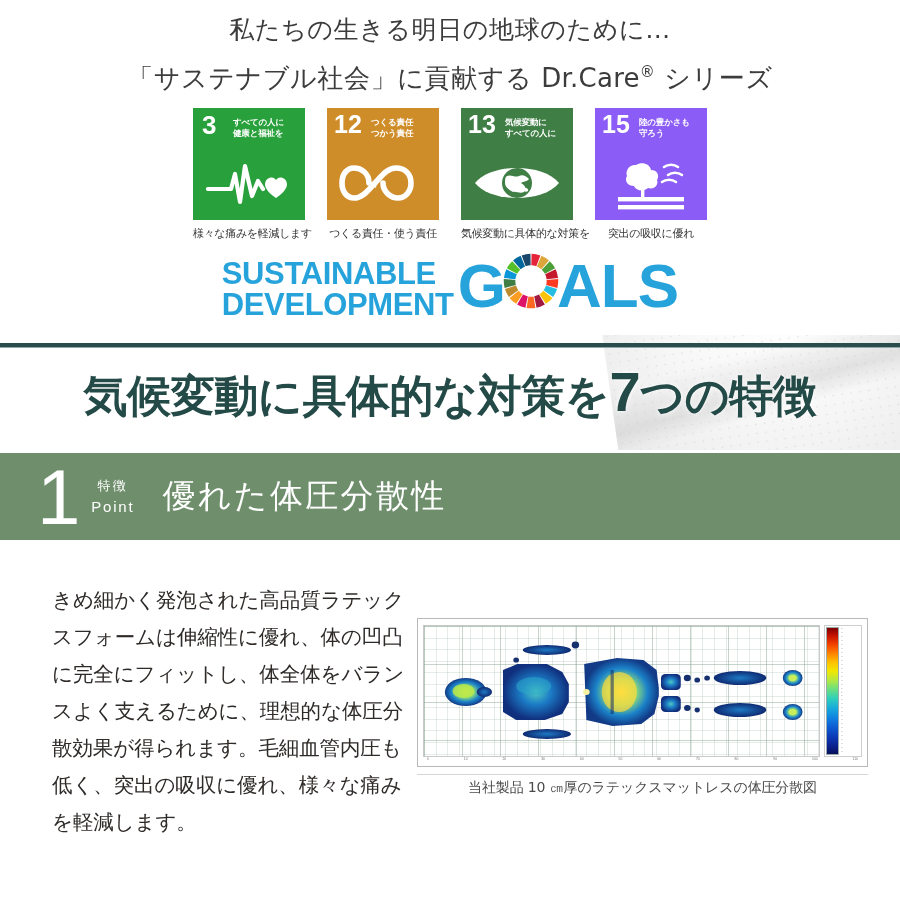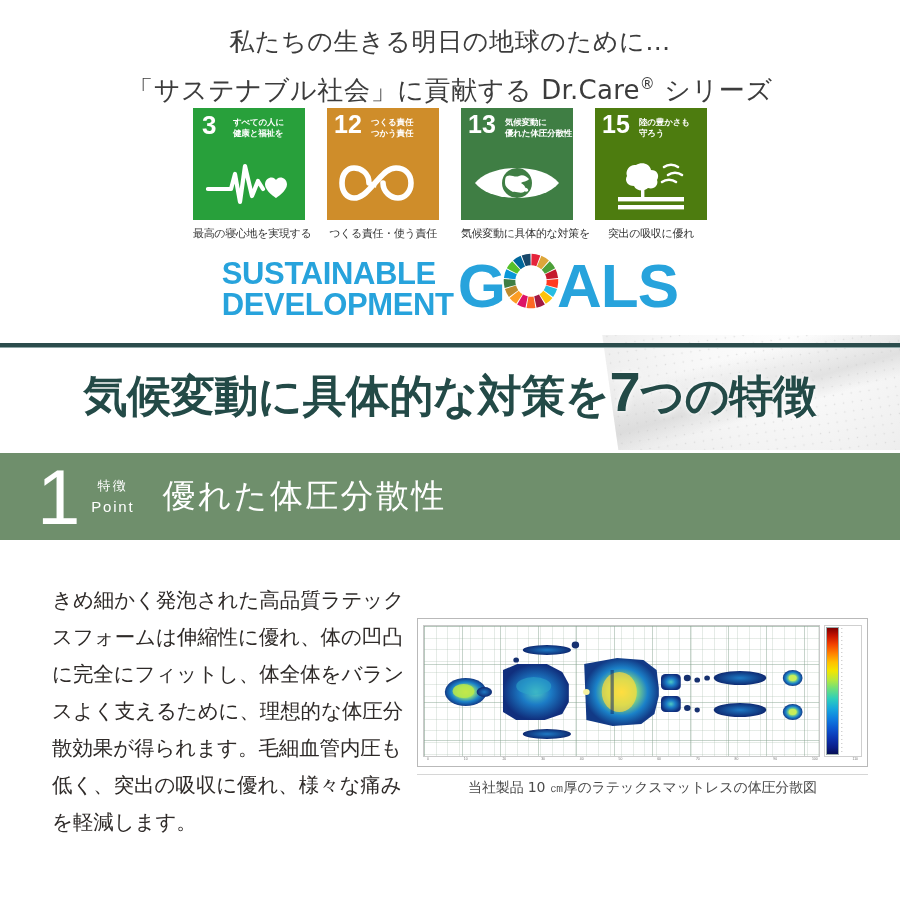--- a/index.html
+++ b/index.html
@@ -21,21 +21,21 @@
   }
 
   
   .tagline {
     text-align: center;
     color: #3c3c3c;
     font-family: "DejaVu Sans", sans-serif;
     letter-spacing: 0.04em;
   }
   .tagline-1 {
-    padding-top: 22px;
+    padding-top: 10px;
     font-size: 25px;
     line-height: 40px;
     font-weight: 400;
   }
   .tagline-2 {
     font-size: 26px;
     line-height: 44px;
     font-weight: 400;
   }
   .tagline-2 .reg { font-size: 15px; vertical-align: super; }
@@ -364,21 +364,21 @@
           <span class="txt">すべての人に
 健康と福祉を</span>
           <span class="sdg-glyph">
             <svg width="86" height="50" viewBox="0 0 86 50">
               <path d="M2 31 L20 31 L25 31 L29 16 L34 44 L39 8 L46 38 L52 23 L57 31" fill="none" stroke="#fff" stroke-width="4.2" stroke-linejoin="round" stroke-linecap="round"></path>
               <path d="M70 40 C70 40 59 33 59 26.5 C59 22 62.5 19.5 65.6 19.5 C68 19.5 69.4 21 70 22
                        C70.6 21 72 19.5 74.4 19.5 C77.5 19.5 81 22 81 26.5 C81 33 70 40 70 40 Z" fill="#fff"></path>
             </svg>
           </span>
         </div>
-        <div class="sdg-caption">最高の寝心地を実現する</div>
+        <div class="sdg-caption">様々な痛みを軽減します</div>
       </div>
 
       <div class="sdg-item">
         <div class="sdg-tile n12" style="background:#CF8D2A">
           <span class="num">12</span>
           <span class="txt">つくる責任
 つかう責任</span>
           <span class="sdg-glyph">
             <svg width="88" height="50" viewBox="0 0 88 50">
               <path d="M30 25 C30 15 22 10 15 10 C8 10 3 16 3 25 C3 34 8 40 15 40 C24 40 30 31 36 25
@@ -387,36 +387,36 @@
             </svg>
           </span>
         </div>
         <div class="sdg-caption">つくる責任・使う責任</div>
       </div>
 
       <div class="sdg-item">
         <div class="sdg-tile n13" style="background:#3F7E44">
           <span class="num">13</span>
           <span class="txt">気候変動に
-優れた体圧分散性</span>
+すべての人に</span>
           <span class="sdg-glyph">
             <svg width="92" height="52" viewBox="0 0 92 52">
               <path d="M4 26 C20 6 72 6 88 26 C72 46 20 46 4 26 Z" fill="#fff"></path>
               <circle cx="46" cy="26" r="15" fill="#3F7E44"></circle>
               <path d="M36 19 C40 17 44 21 48 19 C52 17 56 20 58 22 C56 25 52 24 50 26
                        C54 28 56 32 53 35 C49 37 45 34 42 35 C38 33 34 30 34 26 C34 23 34 20 36 19 Z" fill="#fff"></path>
               <path d="M52 31 C55 30 58 32 57 34 C55 36 52 34 52 31 Z" fill="#fff"></path>
             </svg>
           </span>
         </div>
         <div class="sdg-caption">気候変動に具体的な対策を</div>
       </div>
 
       <div class="sdg-item">
-        <div class="sdg-tile n15" style="background:#4d7c0f">
+        <div class="sdg-tile n15" style="background:#8b5cf6">
           <span class="num">15</span>
           <span class="txt">陸の豊かさも
 守ろう</span>
           <span class="sdg-glyph">
             <svg width="90" height="56" viewBox="0 0 90 56">
               <path d="M30 10 C36 6 44 9 45 15 C51 15 54 20 51 25 C53 30 48 35 42 33
                        C38 37 30 36 28 31 C22 31 18 26 21 21 C19 15 24 9 30 10 Z" fill="#fff"></path>
               <rect x="35" y="32" width="3.4" height="10" fill="#fff"></rect>
               <rect x="12" y="42" width="66" height="4.4" fill="#fff"></rect>
               <rect x="12" y="50" width="66" height="4.4" fill="#fff"></rect>

